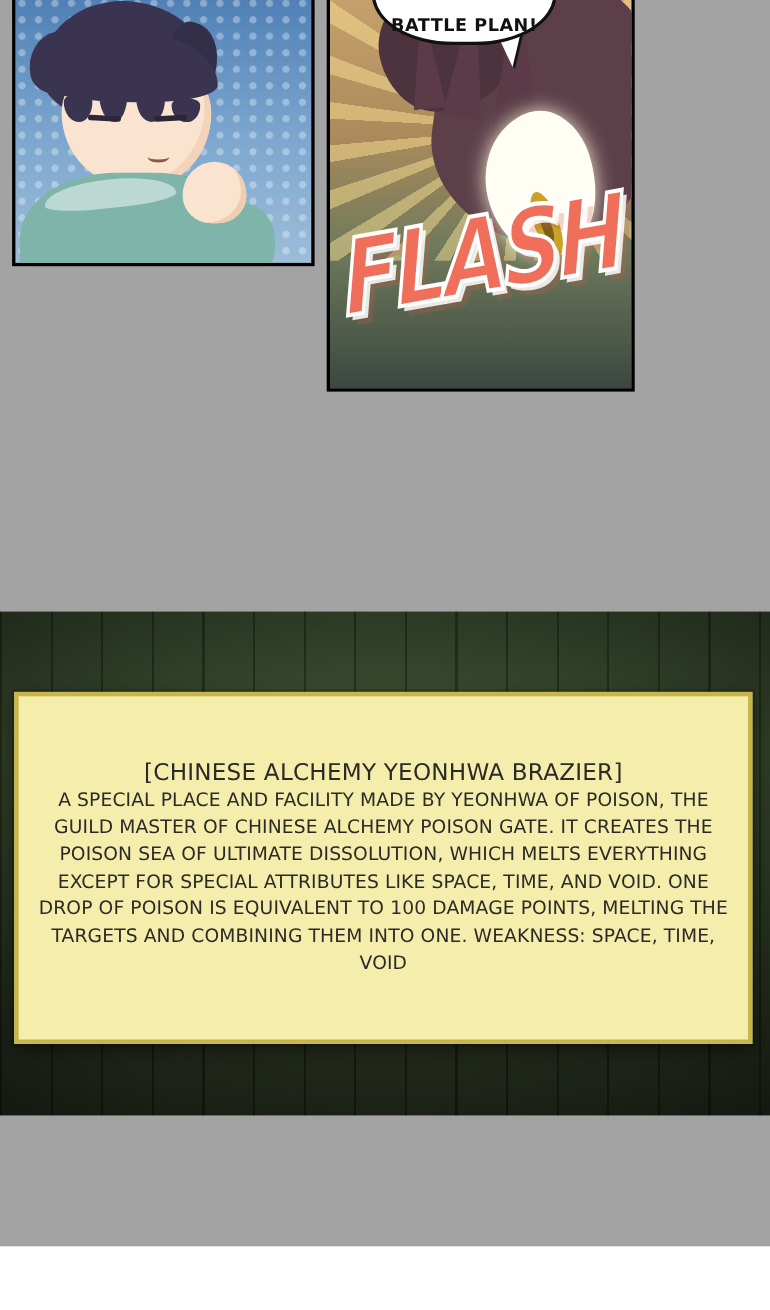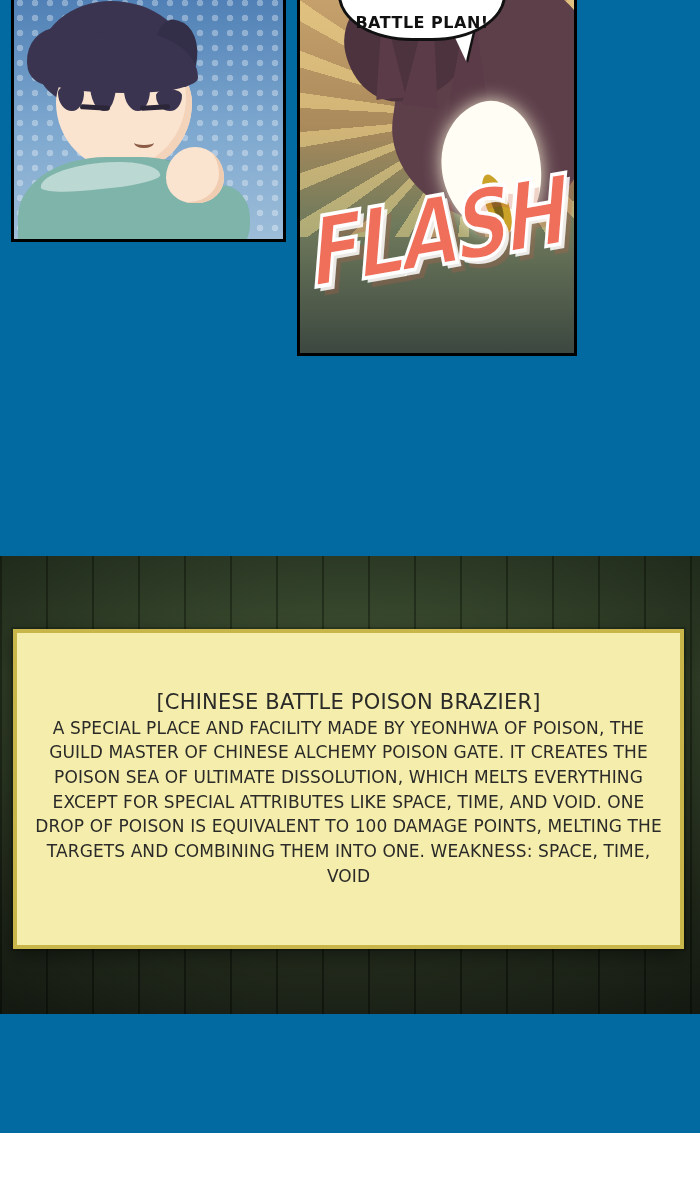--- a/index.html
+++ b/index.html
@@ -13,21 +13,21 @@
     position: relative;
     font-family: "Liberation Sans", sans-serif;
     overflow: hidden;
   }
 
   .page {
     position: absolute;
     left: 0; top: 0;
     width: 700px;
     height: 1133px;
-    background: #0369a1;
+    background: #a3a3a3;
   }
 
   
   .panel-boy {
     position: absolute;
     left: 11px;
     top: -6px;
     width: 275px;
     height: 248px;
     border: 3px solid #000;
@@ -380,19 +380,19 @@
     <div class="bubble">
       <div class="bubble-text">BATTLE PLAN!</div>
     </div>
     <div class="sfx-flash">FLASH</div>
   </div>
 
   <div class="panel-info">
     <div class="vignette"></div>
     <div class="plaque">
       <div class="plaque-inner">
-        <div class="plaque-title">[CHINESE BATTLE POISON BRAZIER]</div>
+        <div class="plaque-title">[CHINESE ALCHEMY YEONHWA BRAZIER]</div>
         <div class="plaque-body">A SPECIAL PLACE AND FACILITY MADE BY YEONHWA OF POISON, THE GUILD MASTER OF CHINESE ALCHEMY POISON GATE. IT CREATES THE POISON SEA OF ULTIMATE DISSOLUTION, WHICH MELTS EVERYTHING EXCEPT FOR SPECIAL ATTRIBUTES LIKE SPACE, TIME, AND VOID. ONE DROP OF POISON IS EQUIVALENT TO 100 DAMAGE POINTS, MELTING THE TARGETS AND COMBINING THEM INTO ONE. WEAKNESS: SPACE, TIME, VOID</div>
       </div>
     </div>
   </div>
 
 </div>
 
 </body></html>

